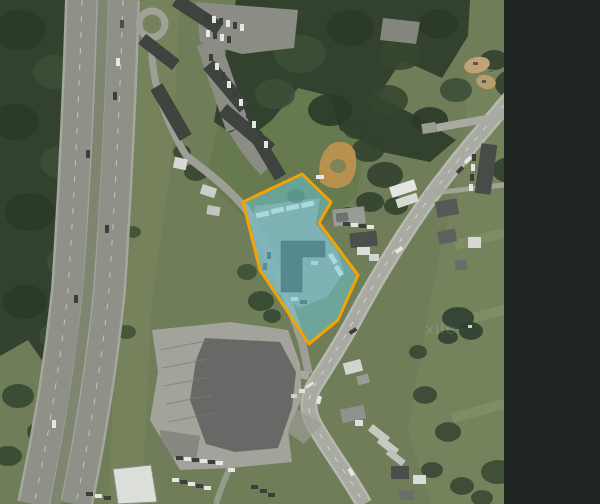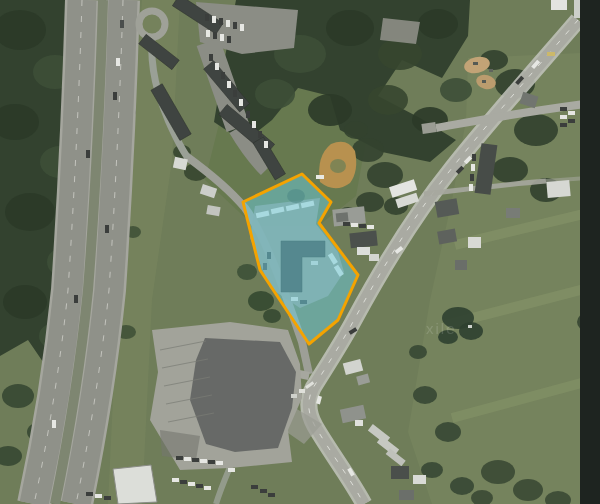--- a/index.html
+++ b/index.html
@@ -1,16 +1,16 @@
 <!DOCTYPE html>
 <html><head>
 <meta charset="utf-8">
 <style>
   html,body{margin:0;padding:0;background:#1e2420;}
-  .stage{width:580px;height:504px;position:relative;overflow:hidden;font-family:"Liberation Sans",sans-serif;}
+  .stage{width:504px;height:504px;position:relative;overflow:hidden;font-family:"Liberation Sans",sans-serif;}
   svg{display:block;width:600px;height:504px;}
   svg text{font-family:"Liberation Sans",sans-serif;}
 </style>
 </head>
 <body>
 
 <div class="stage">
   <svg viewBox="0 0 600 504" role="img">
       <g>
         <rect x="0" y="0" width="600" height="504" fill="#6f7d59"></rect>

